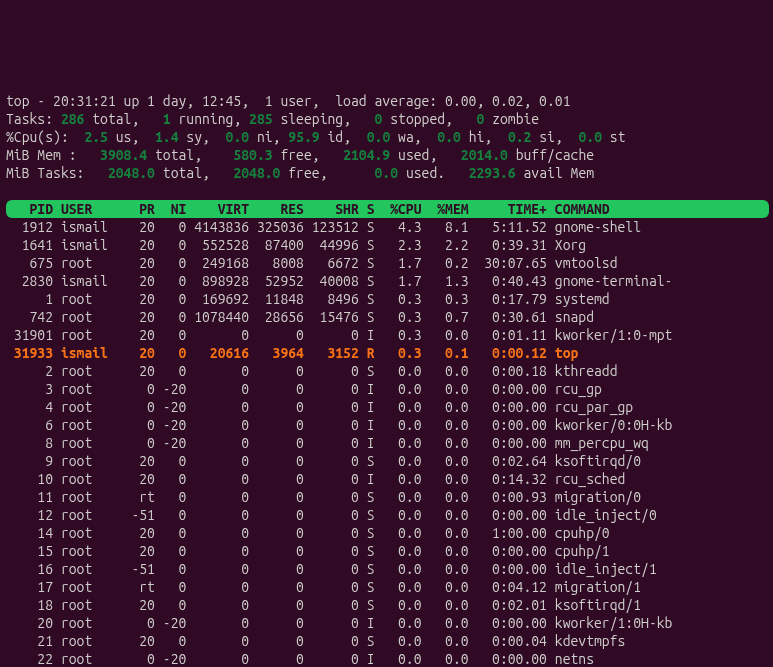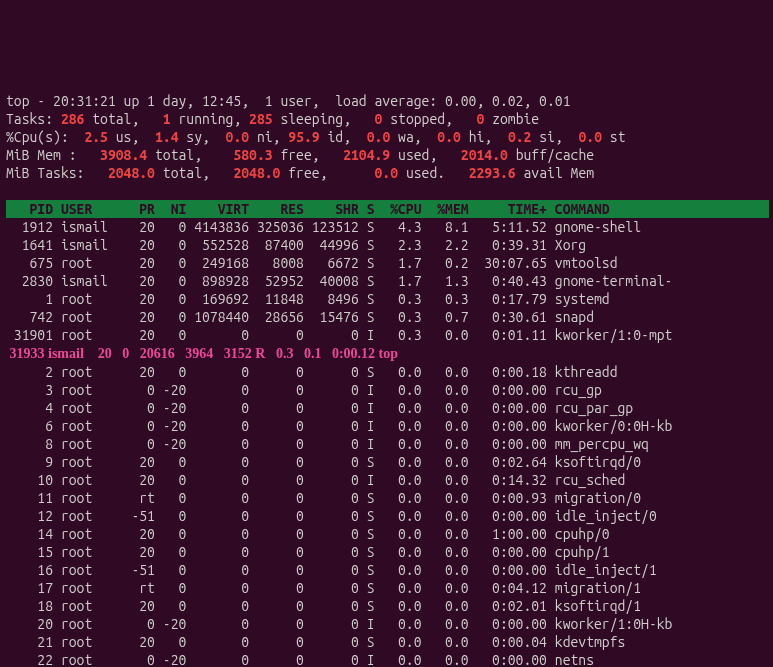--- a/index.html
+++ b/index.html
@@ -11,29 +11,30 @@
     font-size: 14px;
     line-height: 18px;
     width: 773px;
     height: 667px;
     overflow: hidden;
     white-space: pre;
   }
   .term {
     padding: 2px 4px 4px 6px;
   }
-  .b { font-weight: bold; color: #ef4444; }
+  .b { font-weight: bold; color: #15803d; }
   .hdr {
-    background: #15803d;
+    background: #22c55e;
     color: #300a24;
     font-weight: bold;
     display: inline-block;
     width: 100%;
+    border-radius: 6px;
   }
-  .highlight { font-weight: bold; color: #ec4899; font-family: Liberation Serif, serif; }
+  .highlight { font-weight: bold; color: #f97316; }
 </style>
 </head>
 <body>
 
 
 <div class="term">
 <span>top - 20:31:21 up 1 day, 12:45,  1 user,  load average: 0.00, 0.02, 0.01</span>
 <span>Tasks:</span><span class="b"> 286 </span><span>total,   </span><span class="b">1 </span><span>running, </span><span class="b">285 </span><span>sleeping,   </span><span class="b">0 </span><span>stopped,   </span><span class="b">0 </span><span>zombie</span>
 <span>%Cpu(s):  </span><span class="b">2.5 </span><span>us,  </span><span class="b">1.4 </span><span>sy,  </span><span class="b">0.0 </span><span>ni, </span><span class="b">95.9 </span><span>id,  </span><span class="b">0.0 </span><span>wa,  </span><span class="b">0.0 </span><span>hi,  </span><span class="b">0.2 </span><span>si,  </span><span class="b">0.0 </span><span>st</span>
 <span>MiB Mem :   </span><span class="b">3908.4 </span><span>total,    </span><span class="b">580.3 </span><span>free,   </span><span class="b">2104.9 </span><span>used,   </span><span class="b">2014.0 </span><span>buff/cache</span>

